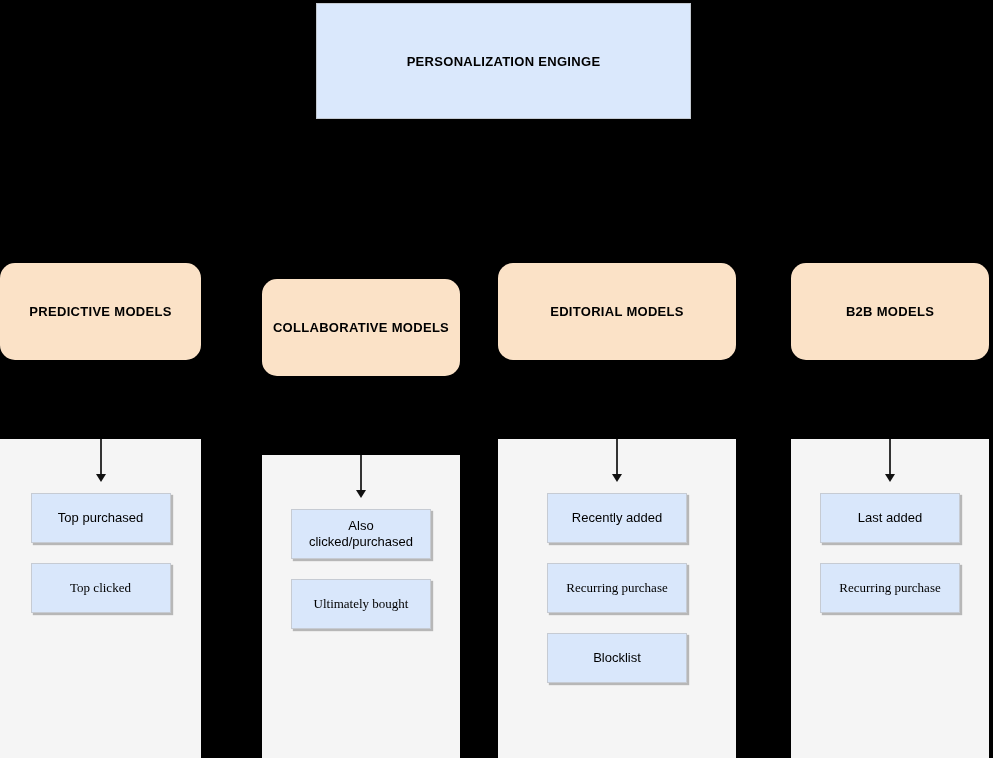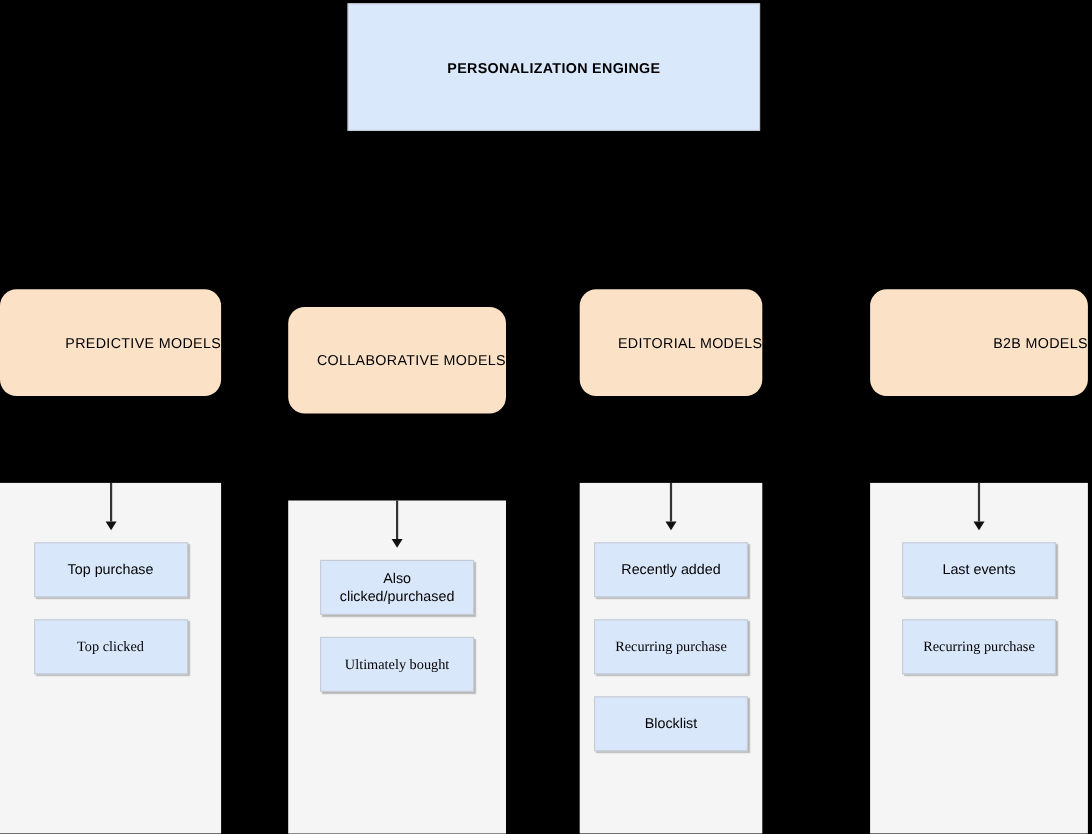--- a/index.html
+++ b/index.html
@@ -18,34 +18,34 @@
     border:1px solid #C3C9D1;
     display:flex;align-items:center;justify-content:center;
     box-sizing:border-box;
     font-weight:bold;font-size:13px;letter-spacing:.3px;
   }
   
   .category-node{
     position:absolute;top:263px;height:97px;
     background:var(--category-fill,#FBE2C7);
     border-radius:15px;
-    display:flex;align-items:center;justify-content:flex-end;
+    display:flex;align-items:center;justify-content:center;
     box-sizing:border-box;
-    font-weight:normal;font-size:13px;letter-spacing:.3px;
+    font-weight:bold;font-size:13px;letter-spacing:.3px;
     text-align:center;
   }
   
   .panel{
     position:absolute;top:439px;height:319px;
     background:var(--panel-fill,#F5F5F5);
   }
   
   .c1{left:0;width:201px;}
   .c2{left:262px;width:198px;margin-top:16px;}
-  .c3{left:527px;width:166px;}
+  .c3{left:498px;width:238px;}
   .c4{left:791px;width:198px;}
   
   .arrow{
     position:absolute;top:0;left:50%;transform:translateX(-50%);
     display:flex;flex-direction:column;align-items:center;
   }
   .arrow-line{width:2px;height:35px;background:var(--arrow,#333);}
   .arrow-head{
     width:0;height:0;
     border-left:5px solid transparent;
@@ -79,21 +79,21 @@
 
   <div class="category-node c1">
     <span>PREDICTIVE MODELS</span>
   </div>
   <div class="panel c1">
     <div class="arrow">
       <div class="arrow-line"></div>
       <div class="arrow-head"></div>
     </div>
     <div class="item r1">
-      <span>Top purchase</span>
+      <span>Top purchased</span>
     </div>
     <div class="item r2">
       <span>Top clicked</span>
     </div>
   </div>
 
   <div class="category-node c2">
     <span>COLLABORATIVE MODELS</span>
   </div>
   <div class="panel c2">
@@ -130,20 +130,20 @@
 
   <div class="category-node c4">
     <span>B2B MODELS</span>
   </div>
   <div class="panel c4">
     <div class="arrow">
       <div class="arrow-line"></div>
       <div class="arrow-head"></div>
     </div>
     <div class="item r1">
-      <span>Last events</span>
+      <span>Last added</span>
     </div>
     <div class="item r2">
       <span>Recurring purchase</span>
     </div>
   </div>
 
 </div>
 
 </body></html>

